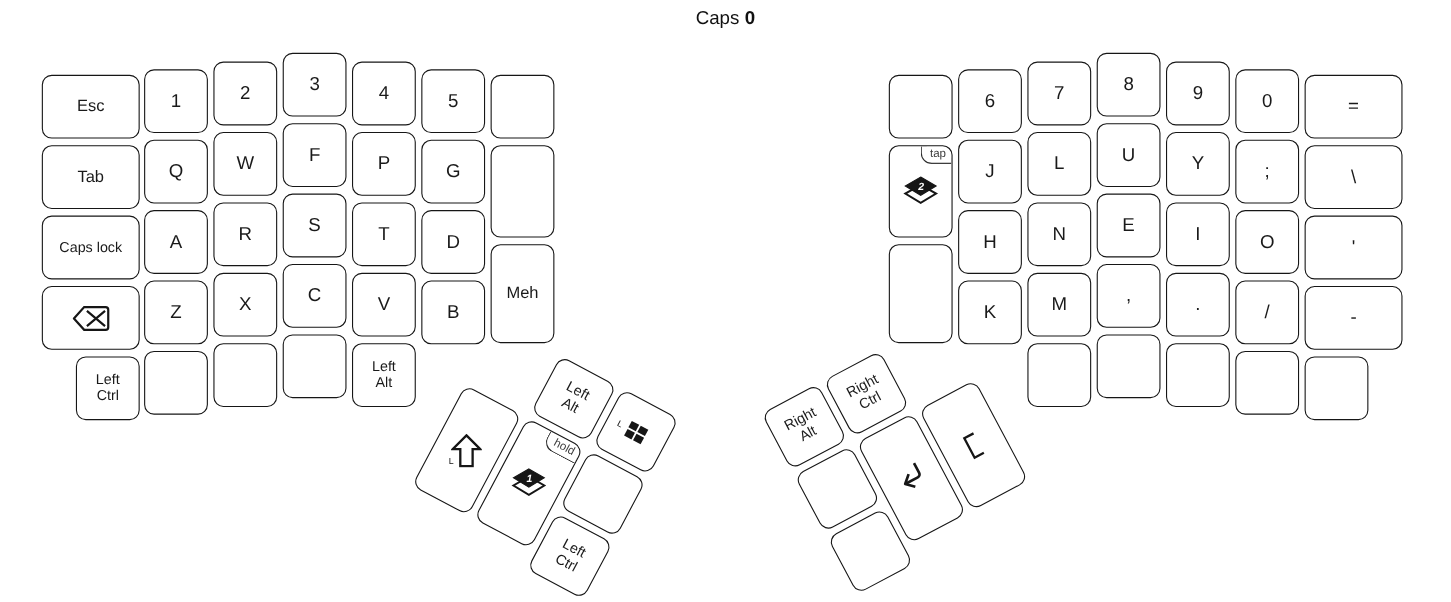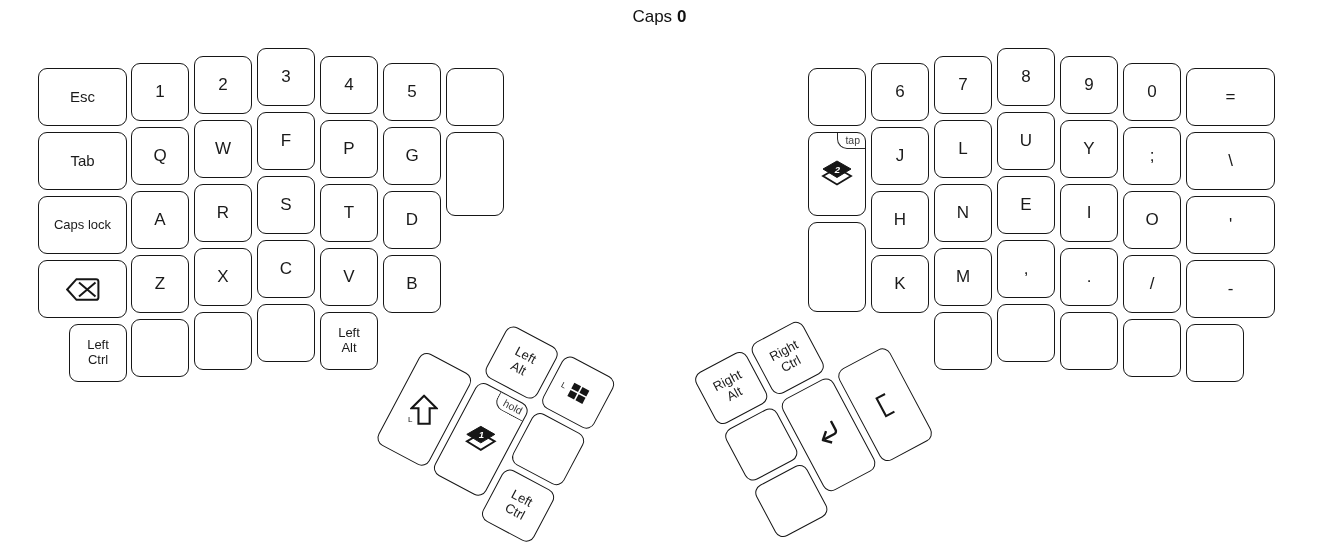--- a/index.html
+++ b/index.html
@@ -127,20 +127,23 @@
       <span class="lbl">G</span>
     </div>
     <div class="key" style="left: 383px; top: 191px; width: 58px; height: 58px;">
       <span class="lbl">D</span>
     </div>
     <div class="key" style="left: 383px; top: 255px; width: 58px; height: 58px;">
       <span class="lbl">B</span>
     </div>
     <div class="key" style="left: 446px; top: 68px; width: 58px; height: 58px;"></div>
     <div class="key" style="left: 446px; top: 132px; width: 58px; height: 84px;"></div>
+    <div class="key med" style="left: 446px; top: 222px; width: 58px; height: 90px;">
+      <span class="lbl">Meh</span>
+    </div>
     <div class="key" style="left: 808px; top: 68px; width: 58px; height: 58px;"></div>
     <div class="key" style="left: 808px; top: 132px; width: 58px; height: 84px;">
       <span class="iconwrap">
         <svg width="34" height="28" viewBox="0 0 34 28">
           <path d="M17 8 L31 16 L17 24.5 L3 16 Z" fill="#ffffff" stroke="#161616" stroke-width="1.8"></path>
           <path d="M17 1 L31 9 L17 17.5 L3 9 Z" fill="#161616" stroke="#161616" stroke-width="1"></path>
           <text x="17.5" y="12.6" text-anchor="middle" font-size="9.5" font-style="italic" font-weight="bold" fill="#ffffff" font-family="Liberation Sans, sans-serif">2</text>
         </svg>
       </span>
       <span class="badge">tap</span>

